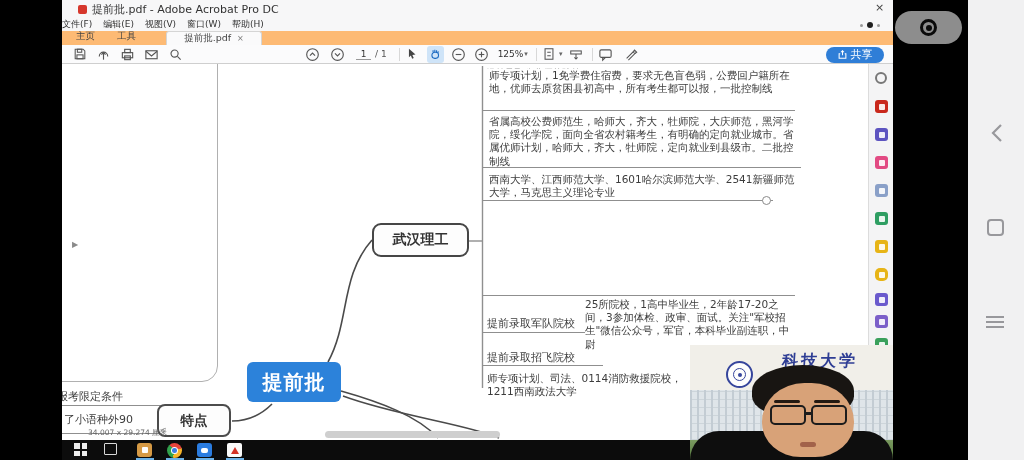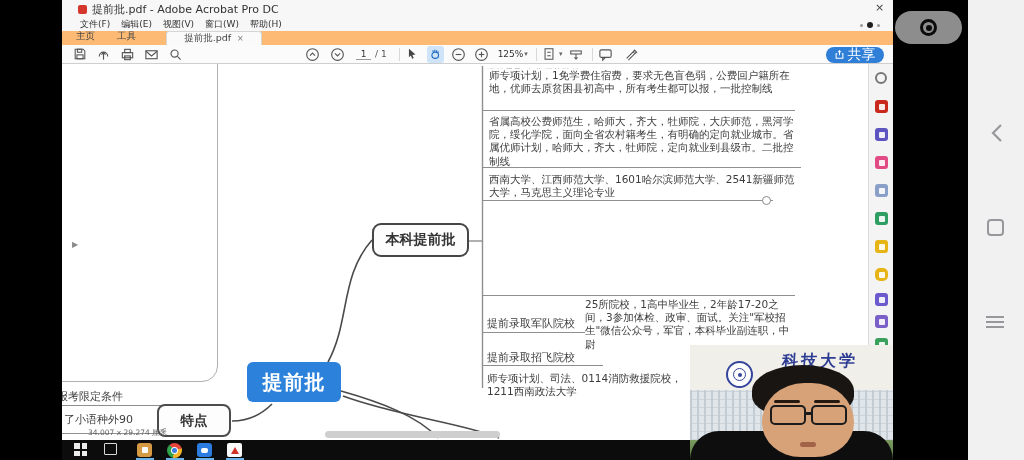--- a/index.html
+++ b/index.html
@@ -7,21 +7,21 @@
   body { font-family:"DejaVu Sans", sans-serif; background:#000; position:relative; }
   .abs { position:absolute; }
   
   #navbar { left:968px; top:0; width:56px; height:460px; background:#f1f1f2; }
   #record-pill { left:895px; top:11px; width:67px; height:33px; border-radius:17px; background:#8d8d8d; display:flex; align-items:center; justify-content:center; }
   #record-ring { width:17px; height:17px; border:3px solid #0a0a0a; border-radius:50%; display:flex; align-items:center; justify-content:center; }
   #record-dot { width:6px; height:6px; background:#0a0a0a; border-radius:50%; }
   
   #window { left:62px; top:0; width:831px; height:440px; background:#f7f7f8; }
   #titlebar { left:0; top:0; width:831px; height:18px; background:#f7f7f8; display:flex; align-items:center; }
-  #menubar { left:0; top:18px; width:831px; height:13px; display:flex; align-items:center; gap:11px; padding-left:18px; font-size:9px; color:#333; }
+  #menubar { left:0; top:18px; width:831px; height:13px; display:flex; align-items:center; gap:11px; padding-left:0; font-size:9px; color:#333; }
   #tabbar  { left:0; top:31px; width:831px; height:14px; background:#fdba74; display:flex; align-items:flex-end; font-size:9.5px; color:#444; }
   #toolbar { left:0; top:45px; width:831px; height:19px; background:#fbfbfc; border-bottom:1px solid #cfcfcf; display:flex; align-items:center; }
   .tbi { width:17px; height:17px; display:flex; align-items:center; justify-content:center; }
   .tbi svg { stroke:#555; fill:none; stroke-width:1.2; }
   .sep { width:1px; height:13px; background:#d8d8d8; margin:0 4px; }
   .caret { font-size:7px; color:#666; margin-left:1px; }
   #sidebar { left:806px; top:64px; width:25px; height:376px; background:#f4f4f5; border-left:1px solid #dcdcdc; }
   .sbi { position:absolute; left:6px; width:13px; height:13px; border-radius:3px; display:flex; align-items:center; justify-content:center; }
   .sbi .g { width:6px; height:6px; background:rgba(255,255,255,.9); border-radius:1px; }
   
@@ -200,21 +200,21 @@
           <path d="M10.5 5.5 L12 3.5 L14.5 6 L12.5 7.5" fill="#bbb"></path>
         </svg>
       </div>
 
     <div class="abs" style="left:764px;top:1.5px;width:58px;height:16px;border-radius:9px;background:#2f7ed7;display:flex;align-items:center;justify-content:center;gap:4px;">
       <svg width="9" height="9" viewBox="0 0 12 12" style="stroke:#fff;fill:none;stroke-width:1.4;">
           <path d="M3 5 H1.5 V11 H10.5 V5 H9"></path>
           <line x1="6" y1="1" x2="6" y2="7"></line>
           <path d="M4 3 L6 1 L8 3"></path>
         </svg>
-      <span style="font-size:14px;color:#fff;text-align:center;">共享</span>
+      <span style="font-size:11px;color:#fff;text-align:center;">共享</span>
     </div>
   </div>
 
   <div class="abs" id="sidebar">
     <div class="sbi" style="top:8px;border:2px solid #777;border-radius:50%;width:12px;height:12px;"></div>
     <div class="sbi" style="top:36px;background:#c9281c;">
         <div class="g"></div>
       </div>
     <div class="sbi" style="top:64px;background:#5d54c0;">
         <div class="g"></div>
@@ -263,21 +263,21 @@
     <div class="abs" style="left:-22px;top:341px;width:136px;height:29px;border:1.5px solid #8f8f8f;border-radius:9px;background:#fff;"></div>
     <span class="lab" style="left:2px;top:348px;">了小语种外90</span>
 
     <div class="node" style="left:185px;top:298px;width:94px;height:40px;background:#2c82da;border-radius:6px;font-size:20px;color:#fff;letter-spacing:1px;">
       <span>提前批</span>
     </div>
     <div class="node" style="left:95px;top:340px;width:74px;height:33px;border:2px solid #4c4c4c;border-radius:8px;font-size:13.5px;">
       <span>特点</span>
     </div>
     <div class="node" style="left:310px;top:159px;width:97px;height:34px;border:2.5px solid #464646;border-radius:9px;font-size:14px;">
-      <span>本科提前批</span>
+      <span>武汉理工</span>
     </div>
 
     <div class="abs" style="left:424px;top:-3px;width:130px;height:8px;overflow:hidden;">
       <span style="font-size:9.5px;line-height:11px;color:#969696;">提前录取公费师范院校</span>
     </div>
 
     <div class="blk" style="left:427px;top:5px;width:306px;">师专项计划，1免学费住宿费，要求无色盲色弱，公费回户籍所在地，优师去原贫困县初高中，所有考生都可以报，一批控制线</div>
     <div class="ul" style="left:421px;top:46px;width:312px;"></div>
 
     <div class="blk" style="left:427px;top:51px;width:310px;">省属高校公费师范生，哈师大，齐大，牡师院，大庆师范，黑河学院，绥化学院，面向全省农村籍考生，有明确的定向就业城市。省属优师计划，哈师大，齐大，牡师院，定向就业到县级市。二批控制线</div>

